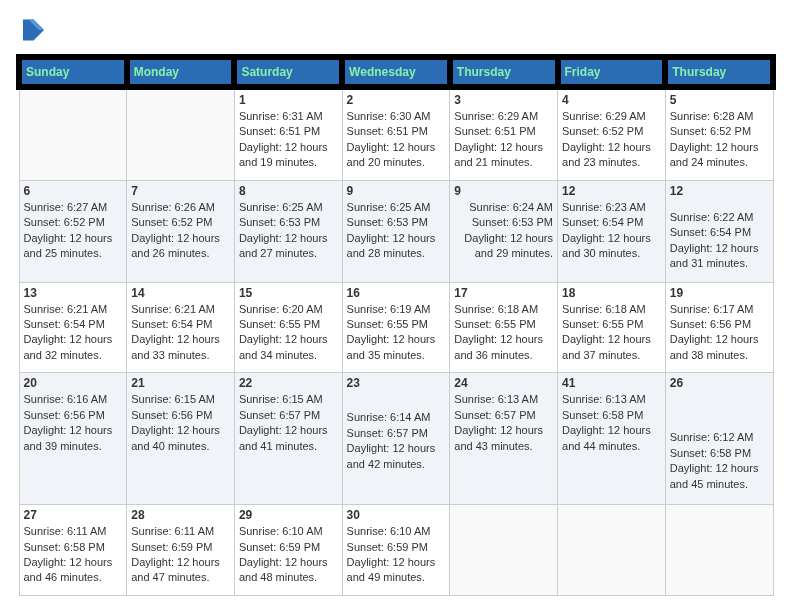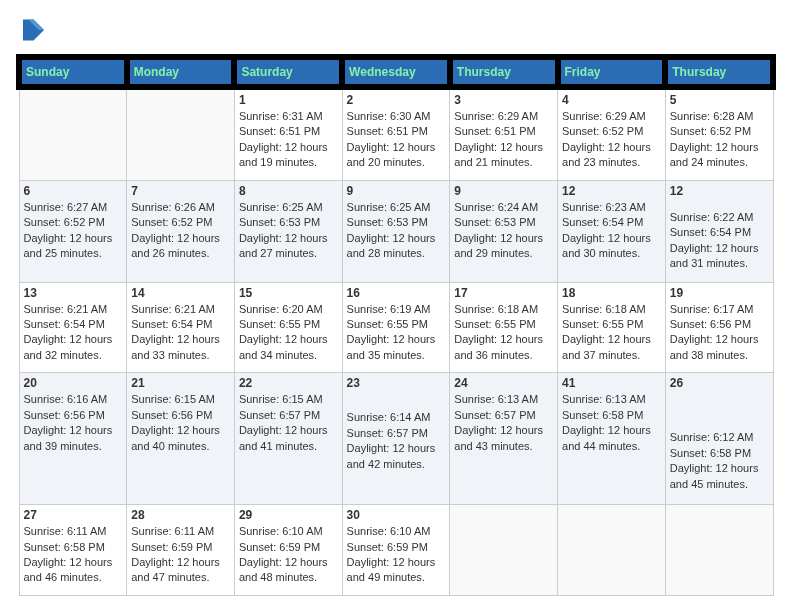--- a/index.html
+++ b/index.html
@@ -193,21 +193,21 @@
 Daylight: 12 hours and 27 minutes.</div>
           </td>
           <td>
             <span class="day-num">9</span>
             <div class="day-info" style="white-space: pre-line;">Sunrise: 6:25 AM
 Sunset: 6:53 PM
 Daylight: 12 hours and 28 minutes.</div>
           </td>
           <td>
             <span class="day-num">9</span>
-            <div class="day-info" style="white-space: pre-line;">Sunrise: 6:24 AM
+            <div class="day-info" style="white-space: pre-line; text-align: right;">Sunrise: 6:24 AM
 Sunset: 6:53 PM
 Daylight: 12 hours and 29 minutes.</div>
           </td>
           <td>
             <span class="day-num">12</span>
             <div class="day-info" style="white-space: pre-line;">Sunrise: 6:23 AM
 Sunset: 6:54 PM
 Daylight: 12 hours and 30 minutes.</div>
           </td>
           <td>

